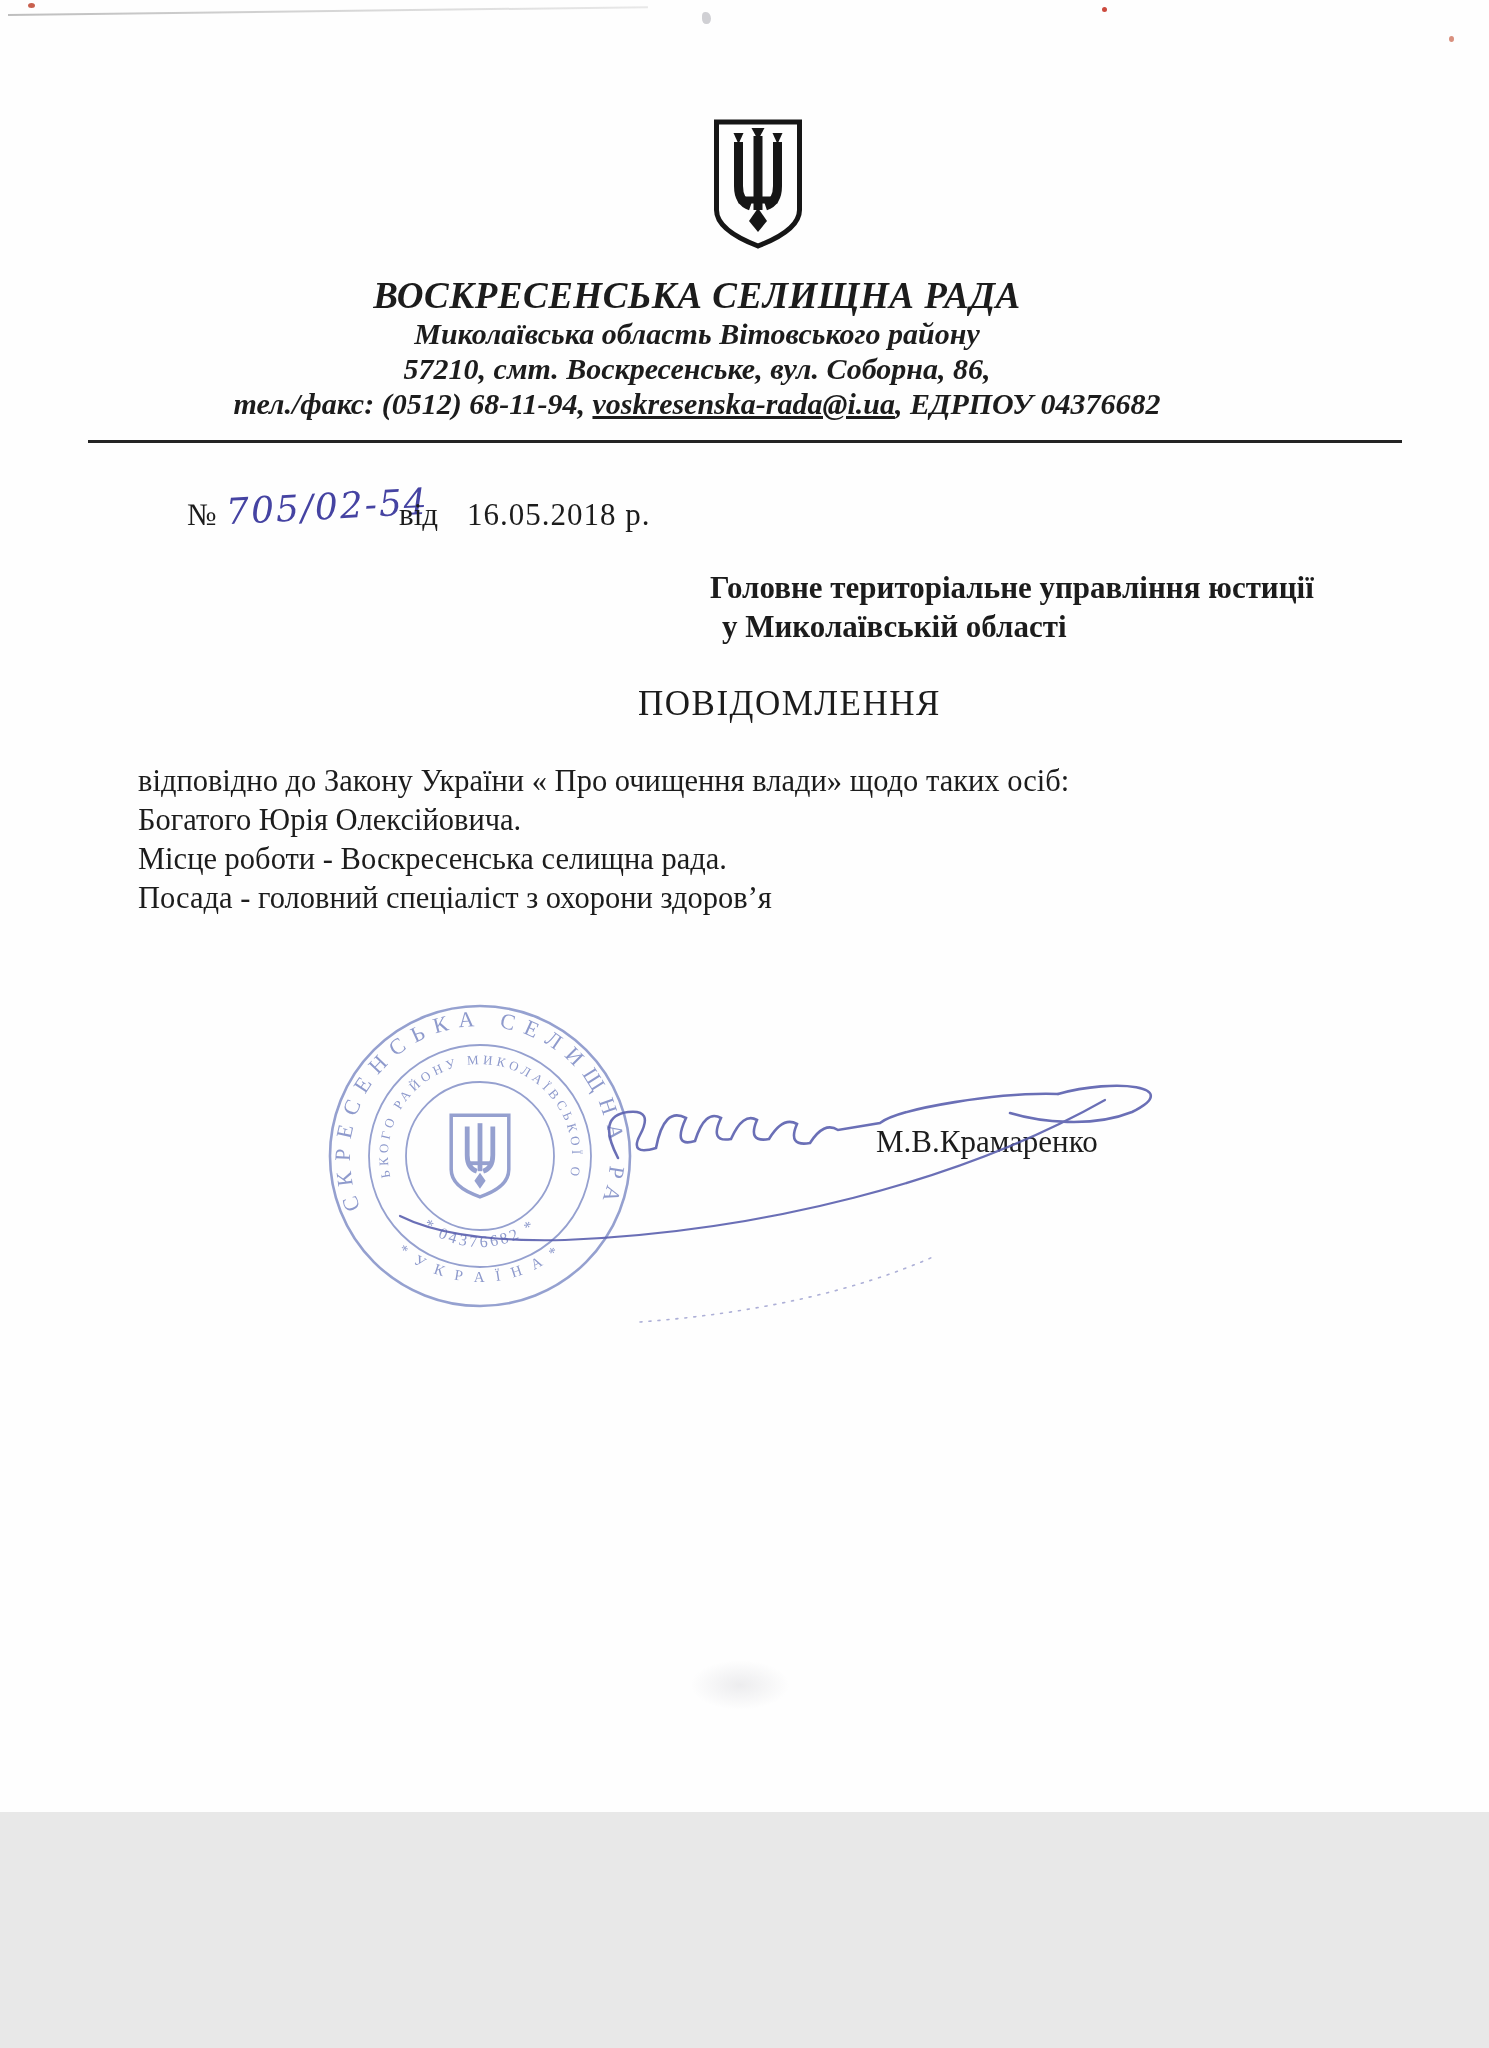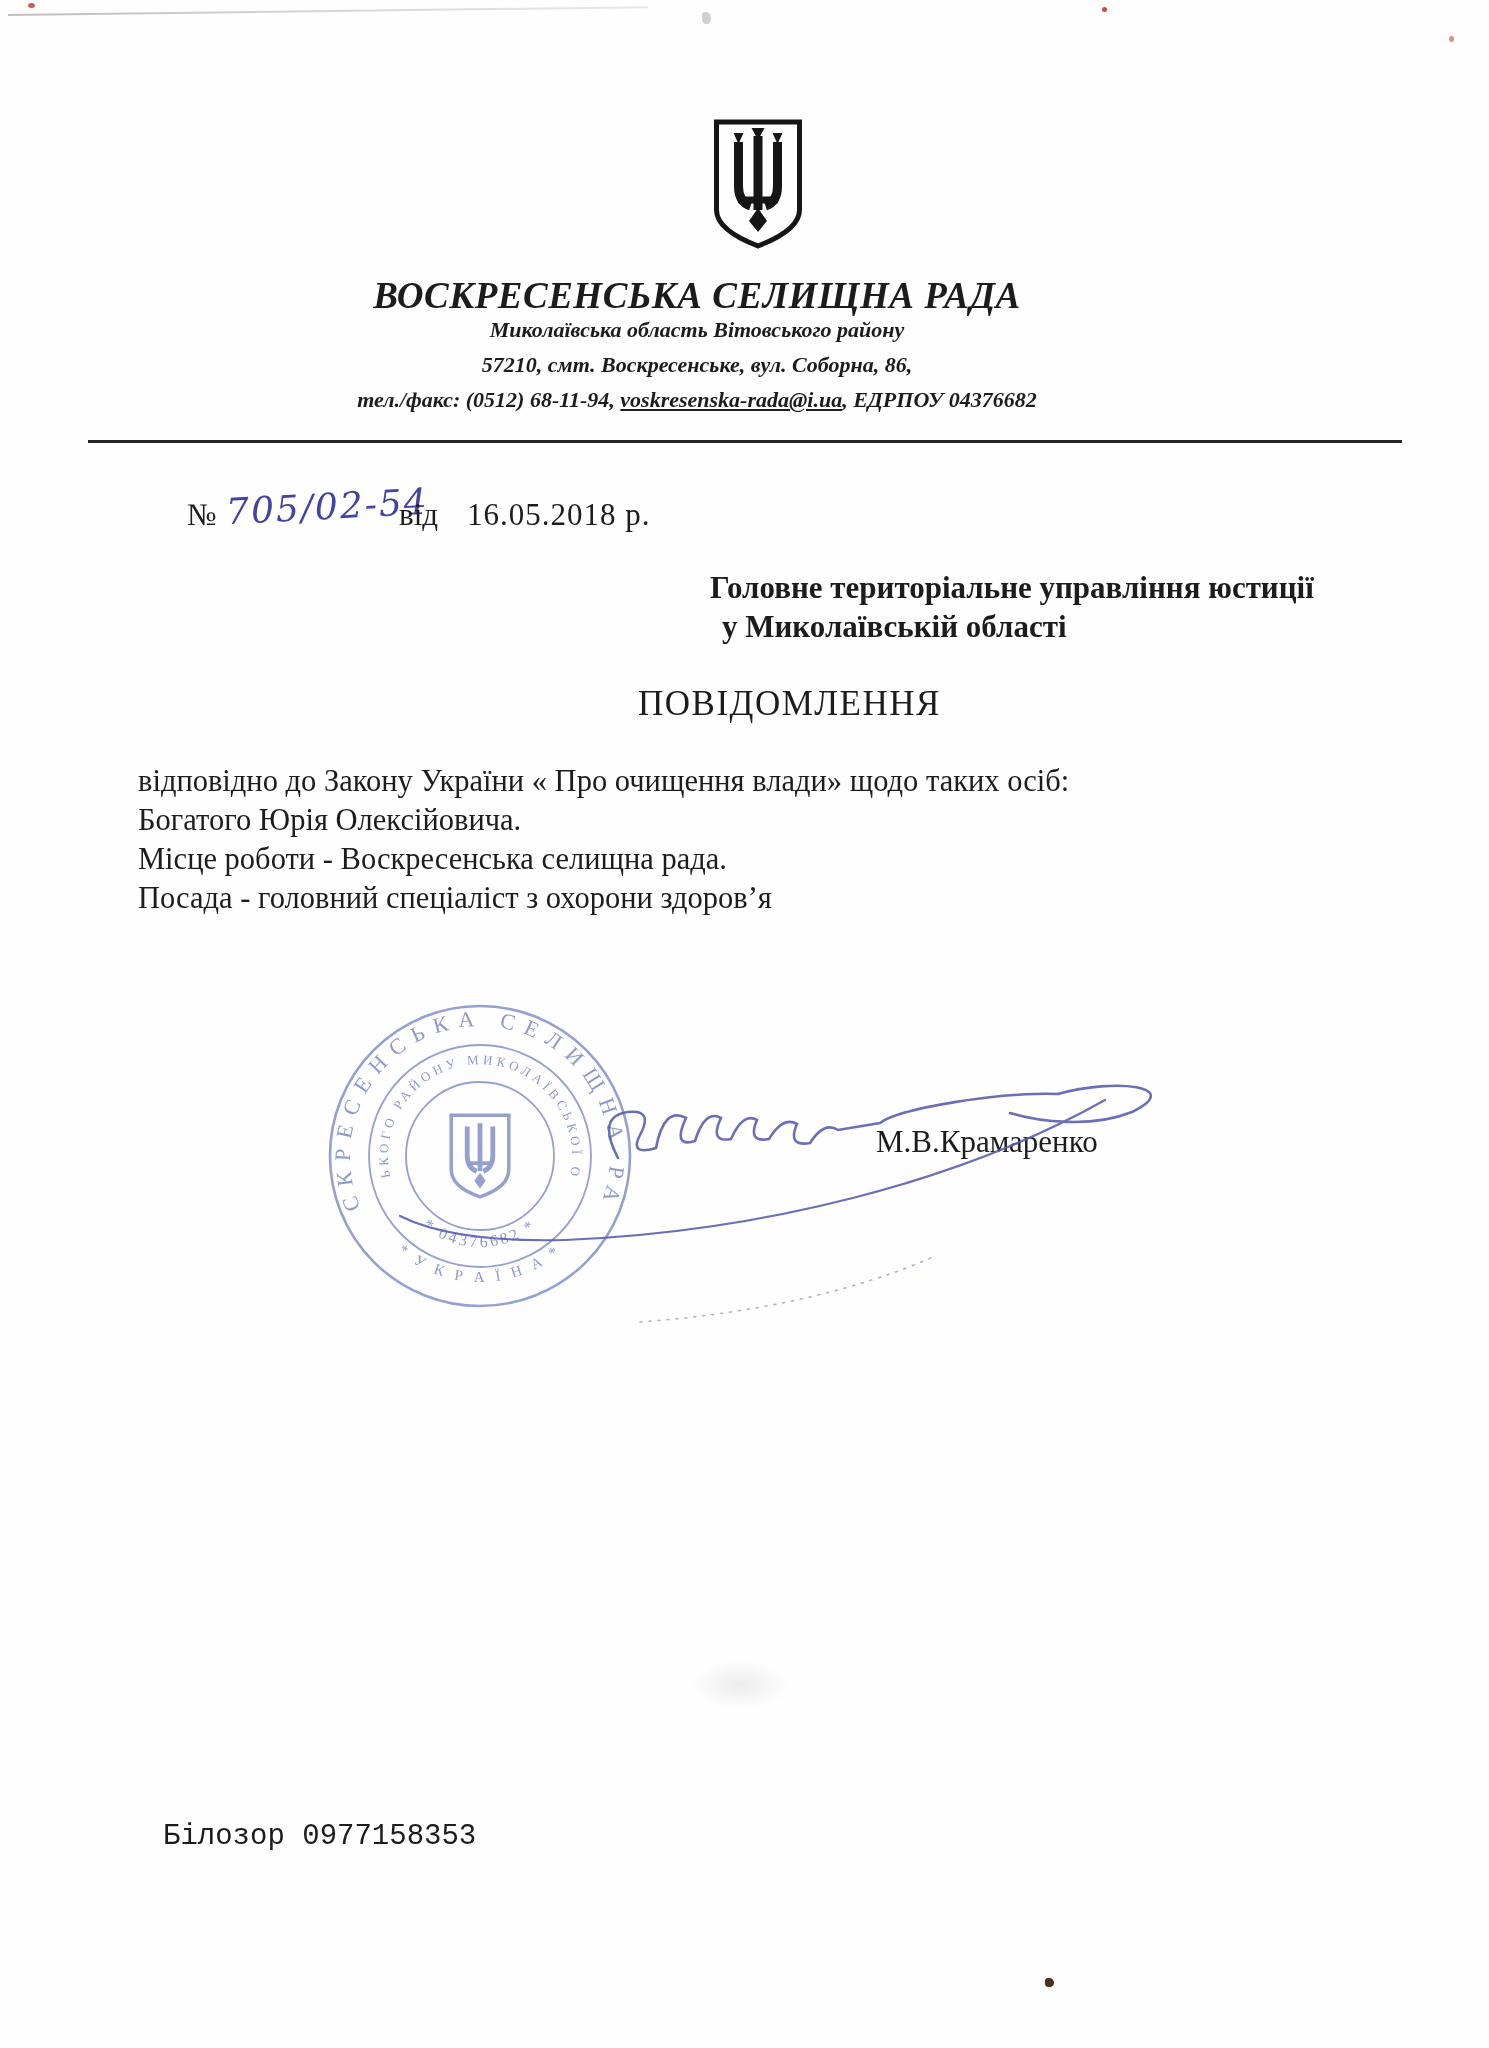--- a/index.html
+++ b/index.html
@@ -1,29 +1,29 @@
 <!DOCTYPE html>
 <html><head>
 <meta charset="utf-8">
 <style>
   html,body{margin:0;padding:0;background:#e8e8e8;}
   .page{
     position:relative;
-    width:1489px;height:2048px;
+    width:1489px;height:1812px;
     margin:0 auto;
     background:#fefefe;
     overflow:hidden;
     font-family:"Liberation Serif", serif;
     color:#1c1c1c;
   }
   .abs{position:absolute;}
   
   .letterhead-text{left:47px;width:1300px;text-align:center;font-style:italic;font-weight:bold;}
   .org-name{top:274px;font-size:37px;letter-spacing:.5px;}
-  .lh-line{font-size:22px;}
+  .lh-line{font-size:30px;}
   .region-line{top:317px;}
   .address-line{top:352px;}
   .contacts-line{top:387px;}
   .email{text-decoration:underline;}
   .divider{top:440px;left:88px;width:1314px;height:3px;background:#242424;}
   
   .ref-no{left:187px;top:497px;font-size:31px;}
   .ref-handwritten{
     left:226px;top:486px;font-size:36px;
     font-style:italic;color:#4543a2;

